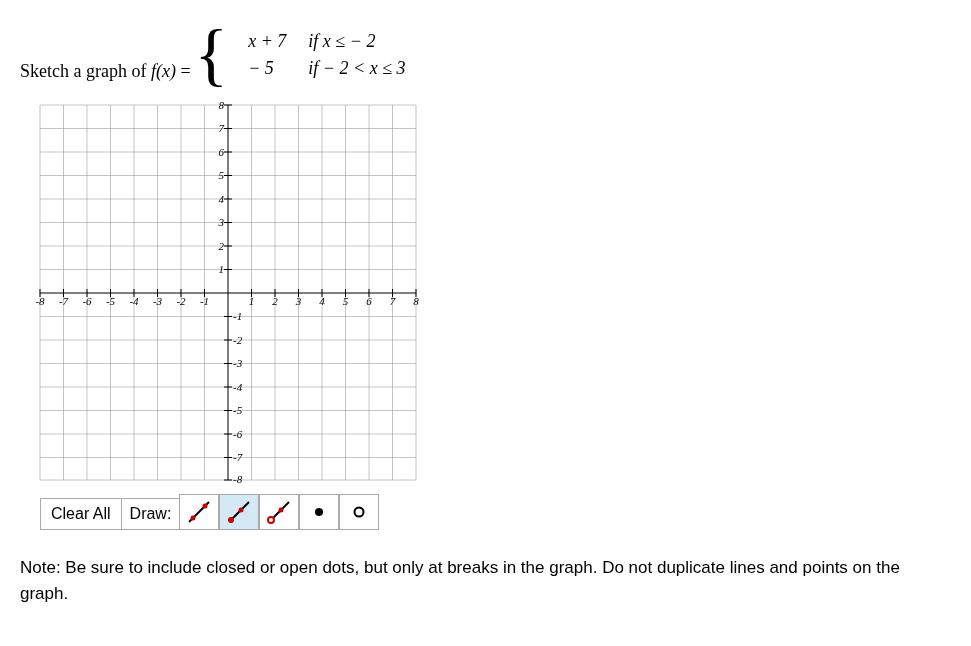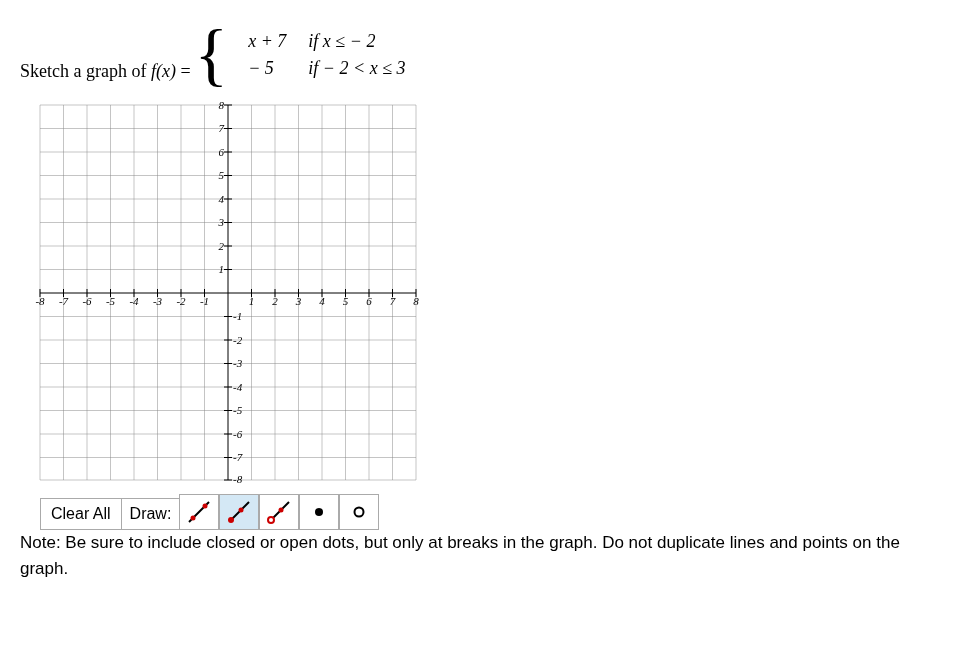--- a/index.html
+++ b/index.html
@@ -69,20 +69,21 @@
       background: #fff;
       display: flex;
       align-items: center;
       justify-content: center;
       cursor: pointer;
     }
     .tool-btn.selected {
       background: #d4e8f5;
     }
     .note {
+      margin-top: 25px;
       font-size: 17px;
       line-height: 1.5;
       max-width: 920px;
     }
   </style>
 </head>
 <body>
 
 <div class="question-row">
   <span class="question-text">

